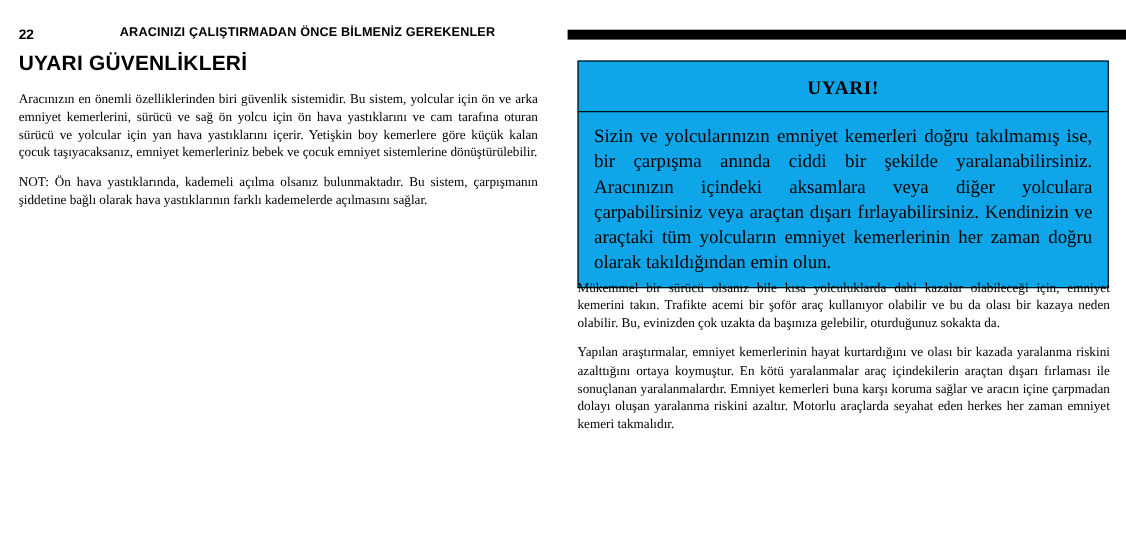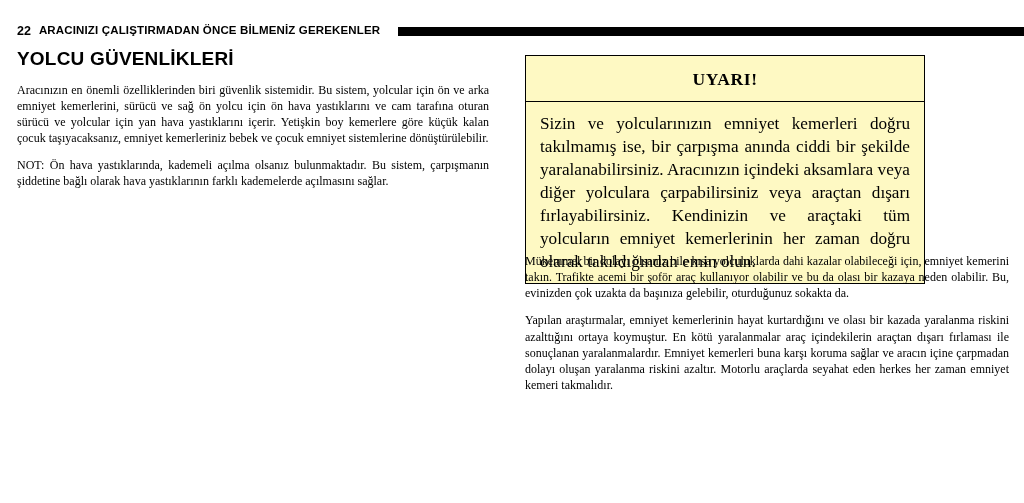--- a/index.html
+++ b/index.html
@@ -25,35 +25,36 @@
 
   
   .running-header {
     position: absolute;
     left: 0;
     top: 22px;
     width: 1024px;
     height: 18px;
     display: flex;
     align-items: center;
+    gap: 48px;
   }
   .page-number {
     font-family: "Liberation Sans", "DejaVu Sans", sans-serif;
     font-weight: bold;
     font-size: 12.5px;
     letter-spacing: 0px;
     margin-left: 17px;
     line-height: 1;
   }
   .header-title {
     font-family: "Liberation Sans", "DejaVu Sans", sans-serif;
     font-weight: bold;
     font-size: 11.5px;
     letter-spacing: 0.15px;
-    margin-left: 8px;
+    margin-left: 30px;
     white-space: nowrap;
     line-height: 1;
   }
   .header-rule {
     flex: 1 1 auto;
     height: 9px;
     background: #000000;
     margin-left: 18px;
     margin-right: 0px;
     margin-top: 1px;
@@ -94,24 +95,24 @@
   }
   p.body-text:last-child {
     margin-bottom: 0;
   }
 
   
   .warning-box {
     position: absolute;
     left: 525px;
     top: 7px;
-    width: 400px;
+    width: 483px;
     border: 1.6px solid #000000;
     box-sizing: border-box;
-    background: #fef9c3;
+    background: #0ea5e9;
   }
   .warning-heading {
     text-align: center;
     font-family: "Liberation Serif", "DejaVu Serif", serif;
     font-weight: bold;
     font-size: 17.5px;
     letter-spacing: 0.6px;
     padding: 14px 0 12px 0;
     border-bottom: 1.4px solid #000000;
     line-height: 1.1;
@@ -142,32 +143,32 @@
 
   <div class="running-header">
     <span class="page-number">22</span>
     <span class="header-title">ARACINIZI ÇALIŞTIRMADAN ÖNCE BİLMENİZ GEREKENLER</span>
     <span class="header-rule"></span>
   </div>
 
   <div class="columns">
 
     <div class="col-left">
-      <h1 class="section-title">YOLCU GÜVENLİKLERİ</h1>
+      <h1 class="section-title">UYARI GÜVENLİKLERİ</h1>
 
       <p class="body-text">Aracınızın en önemli özelliklerinden biri güvenlik sistemidir. Bu sistem, yolcular için ön ve arka emniyet kemerlerini, sürücü ve sağ ön yolcu için ön hava yastıklarını ve cam tarafına oturan sürücü ve yolcular için yan hava yastıklarını içerir. Yetişkin boy kemerlere göre küçük kalan çocuk taşıyacaksanız, emniyet kemerleriniz bebek ve çocuk emniyet sistemlerine dönüştürülebilir.</p>
       <p class="body-text">NOT: Ön hava yastıklarında, kademeli açılma olsanız bulunmaktadır. Bu sistem, çarpışmanın şiddetine bağlı olarak hava yastıklarının farklı kademelerde açılmasını sağlar.</p>
     </div>
 
     <div class="warning-box">
       <div class="warning-heading">UYARI!</div>
       <div class="warning-body">
         <p>Sizin ve yolcularınızın emniyet kemerleri doğru takılmamış ise, bir çarpışma anında ciddi bir şekilde yaralanabilirsiniz. Aracınızın içindeki aksamlara veya diğer yolculara çarpabilirsiniz veya araçtan dışarı fırlayabilirsiniz. Kendinizin ve araçtaki tüm yolcuların emniyet kemerlerinin her zaman doğru olarak takıldığından emin olun.</p>
       </div>
     </div>
 
     <div class="right-flow">
-      <p class="body-text">Mükemmel bir dolayı olsanız bile kısa yolculuklarda dahi kazalar olabileceği için, emniyet kemerini takın. Trafikte acemi bir şoför araç kullanıyor olabilir ve bu da olası bir kazaya neden olabilir. Bu, evinizden çok uzakta da başınıza gelebilir, oturduğunuz sokakta da.</p>
+      <p class="body-text">Mükemmel bir sürücü olsanız bile kısa yolculuklarda dahi kazalar olabileceği için, emniyet kemerini takın. Trafikte acemi bir şoför araç kullanıyor olabilir ve bu da olası bir kazaya neden olabilir. Bu, evinizden çok uzakta da başınıza gelebilir, oturduğunuz sokakta da.</p>
       <p class="body-text">Yapılan araştırmalar, emniyet kemerlerinin hayat kurtardığını ve olası bir kazada yaralanma riskini azalttığını ortaya koymuştur. En kötü yaralanmalar araç içindekilerin araçtan dışarı fırlaması ile sonuçlanan yaralanmalardır. Emniyet kemerleri buna karşı koruma sağlar ve aracın içine çarpmadan dolayı oluşan yaralanma riskini azaltır. Motorlu araçlarda seyahat eden herkes her zaman emniyet kemeri takmalıdır.</p>
     </div>
 
   </div>
 </div>
 
 </body></html>

